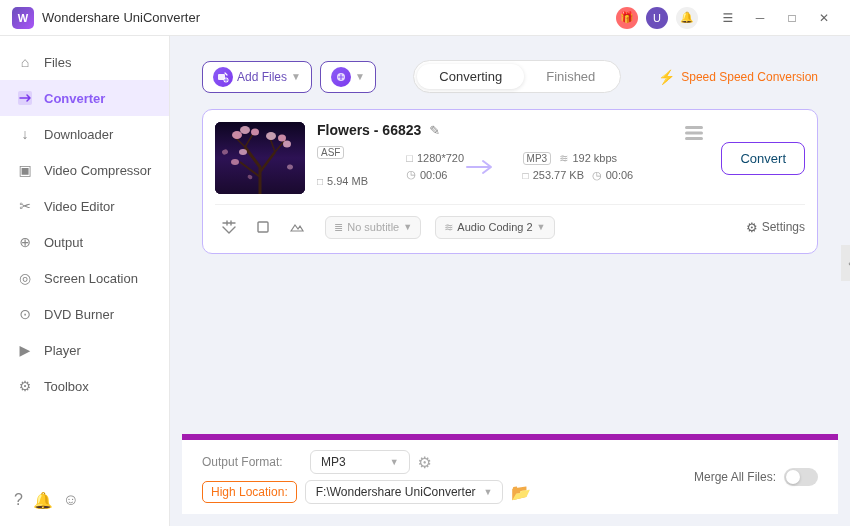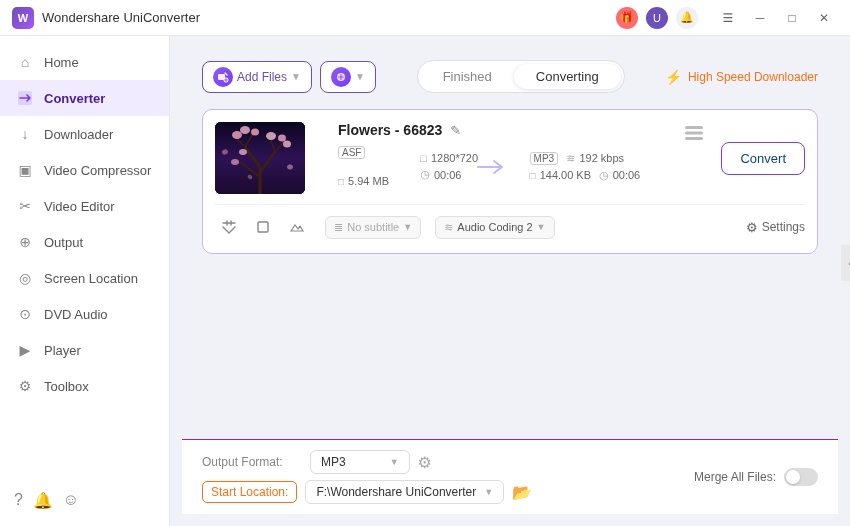--- a/index.html
+++ b/index.html
@@ -106,21 +106,21 @@
       align-items: center;
       gap: 10px;
       padding: 9px 16px;
       cursor: pointer;
       font-size: 13px;
       color: #555;
       border-radius: 0;
     }
     .sidebar-item.active {
       background: #f0ebff;
-      color: #4c1d95;
+      color: #8b5cf6;
       font-weight: 600;
     }
     .sidebar-item.active .si-icon { color: #6b4fbb; }
     .si-icon {
       width: 18px;
       height: 18px;
       display: flex;
       align-items: center;
       justify-content: center;
       font-size: 14px;
@@ -241,21 +241,20 @@
     
     .cherry-bg {
       width: 100%;
       height: 100%;
       background: linear-gradient(180deg, #1a0a2e 0%, #3d1a5e 50%, #1a0a2e 100%);
       position: relative;
     }
 
     .file-info {
       flex: 1;
-      margin-left: 21px;
     }
     .file-name-row {
       display: flex;
       align-items: center;
       gap: 8px;
       margin-bottom: 8px;
     }
     .file-name {
       font-size: 14px;
       font-weight: 600;
@@ -338,21 +337,21 @@
       background: transparent;
       border: none;
       cursor: pointer;
       font-size: 12px;
       color: #666;
     }
 
     
     .bottom-bar {
       background: #fff;
-      border-top: 1px solid #a21caf;
+      border-top: 6px solid #a21caf;
       padding: 10px 20px;
       display: flex;
       align-items: center;
       justify-content: space-between;
       flex-shrink: 0;
     }
     .bottom-left {
       display: flex;
       flex-direction: column;
       gap: 6px;
@@ -472,21 +471,21 @@
     <button class="title-bar-btn">□</button>
     <button class="title-bar-btn close">✕</button>
   </div>
 </div>
 
 <div class="main-layout">
 
   <div class="sidebar">
     <div class="sidebar-item">
       <span class="si-icon">⌂</span>
-      <span>Home</span>
+      <span>Files</span>
     </div>
     <div class="sidebar-item active">
       <span class="si-icon">
         <svg width="16" height="16" viewBox="0 0 16 16" fill="none">
           <rect x="1" y="1" width="14" height="14" rx="2" fill="#7c3aed" opacity="0.15"></rect>
           <path d="M3 8h10M10 5l3 3-3 3" stroke="#7c3aed" stroke-width="1.5" stroke-linecap="round" stroke-linejoin="round"></path>
         </svg>
       </span>
       <span>Converter</span>
     </div>
@@ -505,21 +504,21 @@
     <div class="sidebar-item">
       <span class="si-icon">⊕</span>
       <span>Output</span>
     </div>
     <div class="sidebar-item">
       <span class="si-icon">◎</span>
       <span>Screen Location</span>
     </div>
     <div class="sidebar-item">
       <span class="si-icon">⊙</span>
-      <span>DVD Audio</span>
+      <span>DVD Burner</span>
     </div>
     <div class="sidebar-item">
       <span class="si-icon">▶</span>
       <span>Player</span>
     </div>
     <div class="sidebar-item">
       <span class="si-icon">⚙</span>
       <span>Toolbox</span>
     </div>
     <div style="flex:1"></div>
@@ -553,27 +552,27 @@
             <svg width="12" height="12" viewBox="0 0 12 12" fill="none">
               <circle cx="6" cy="6" r="4" fill="white" opacity="0.8"></circle>
               <path d="M6 3.5v5M3.5 6h5" stroke="#8b5cf6" stroke-width="1.2" stroke-linecap="round"></path>
             </svg>
           </div>
           <span style="font-size:10px; color:#aaa;">▼</span>
         </button>
       </div>
 
       <div class="convert-tabs">
+        <button class="convert-tab active">Converting</button>
         <button class="convert-tab">Finished</button>
-        <button class="convert-tab active">Converting</button>
       </div>
 
       <div class="high-speed">
         <span class="bolt-icon">⚡</span>
-        <span>High Speed Downloader</span>
+        <span>Speed Speed Conversion</span>
       </div>
     </div>
 
     <div class="file-list">
       <div class="file-card">
         <div class="file-card-top">
 
           <div class="file-thumb">
             <div class="cherry-bg">
               
@@ -657,21 +656,21 @@
                     </span>
                   </div>
                   <div class="meta-item">
                     <span style="color:#aaa;">≋</span>
                     <span>192 kbps</span>
                   </div>
                 </div>
                 <div style="display:flex; gap:8px;">
                   <div class="meta-item">
                     <span style="color:#aaa; font-size:10px;">□</span>
-                    <span>144.00 KB</span>
+                    <span>253.77 KB</span>
                   </div>
                   <div class="meta-item">
                     <span style="color:#aaa;">◷</span>
                     <span>00:06</span>
                   </div>
                 </div>
               </div>
             </div>
           </div>
 
@@ -730,21 +729,21 @@
       <div class="bottom-left">
         <div class="output-row">
           <span class="output-label">Output Format:</span>
           <div class="output-select">
             <span>MP3</span>
             <span style="font-size:9px; color:#aaa; margin-left:40px;">▼</span>
           </div>
           <div style="cursor:pointer; color:#aaa; font-size:16px;">⚙</div>
         </div>
         <div class="file-location-row">
-          <button class="file-loc-btn">Start Location:</button>
+          <button class="file-loc-btn">High Location:</button>
           <div class="file-loc-path">
             <span>F:\Wondershare UniConverter</span>
             <span style="font-size:9px; color:#aaa; margin-left:4px;">▼</span>
           </div>
           <div style="cursor:pointer; color:#aaa; font-size:16px;">📂</div>
         </div>
       </div>
 
       <div class="bottom-right">
         <div class="merge-toggle-row">

